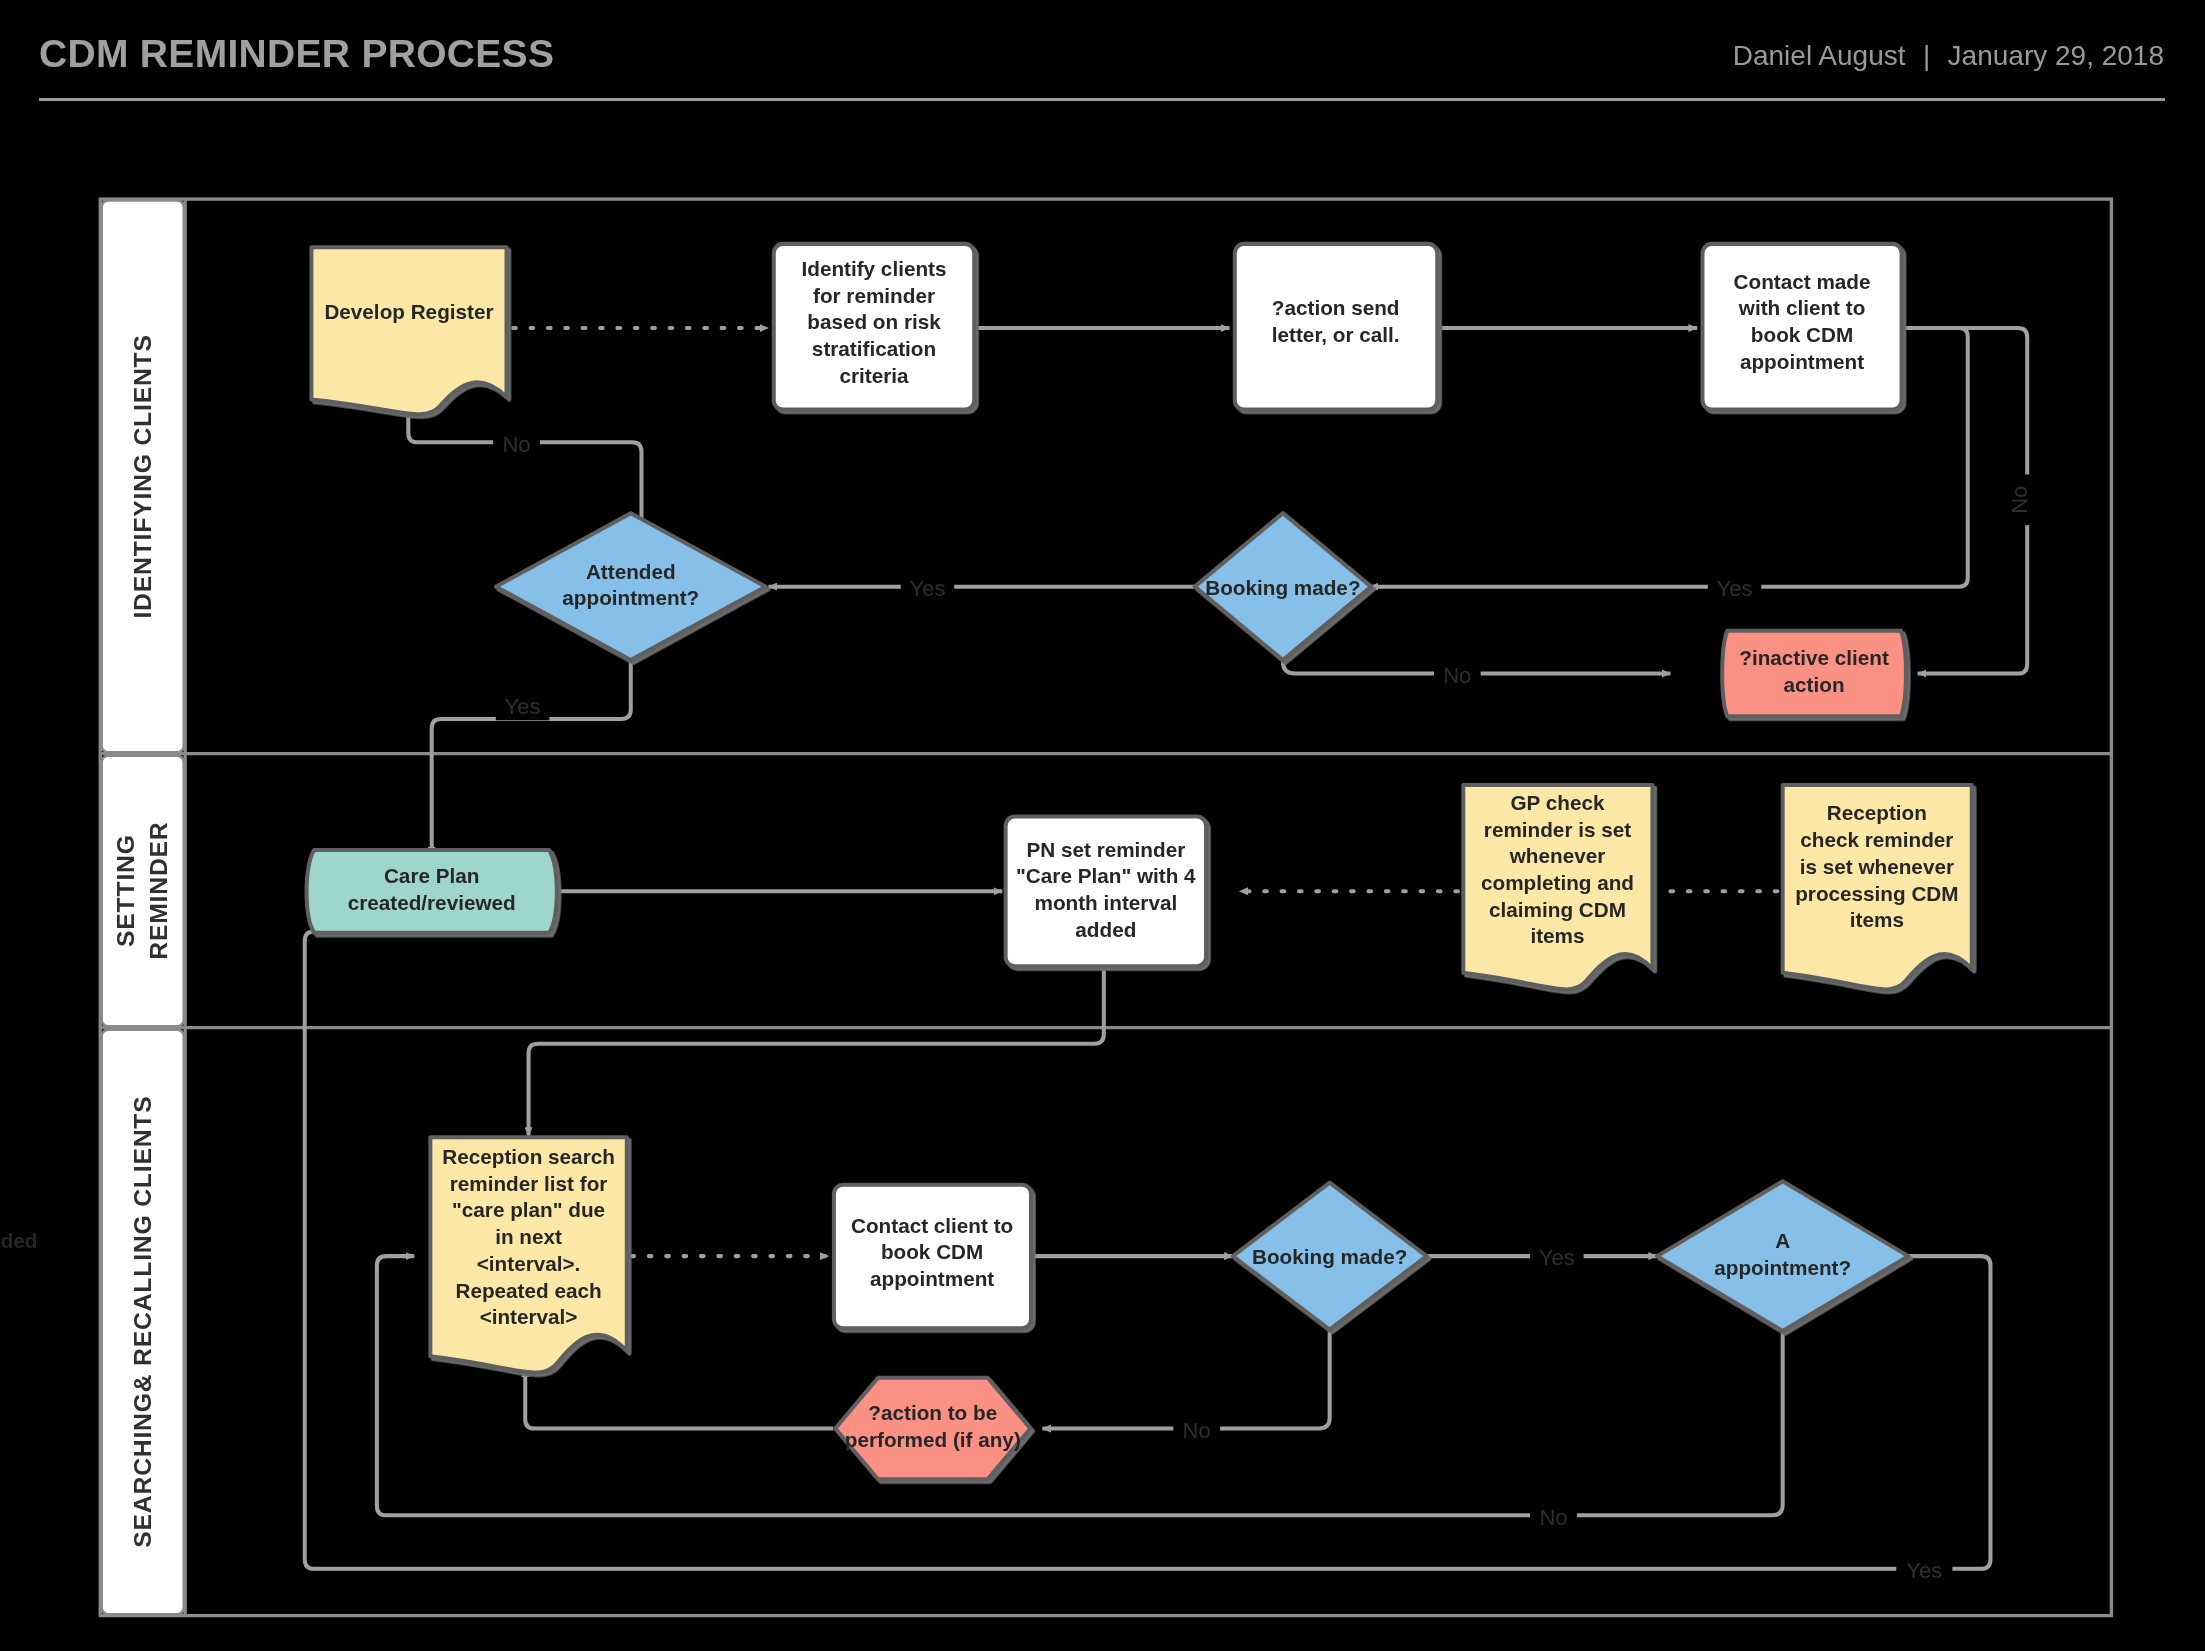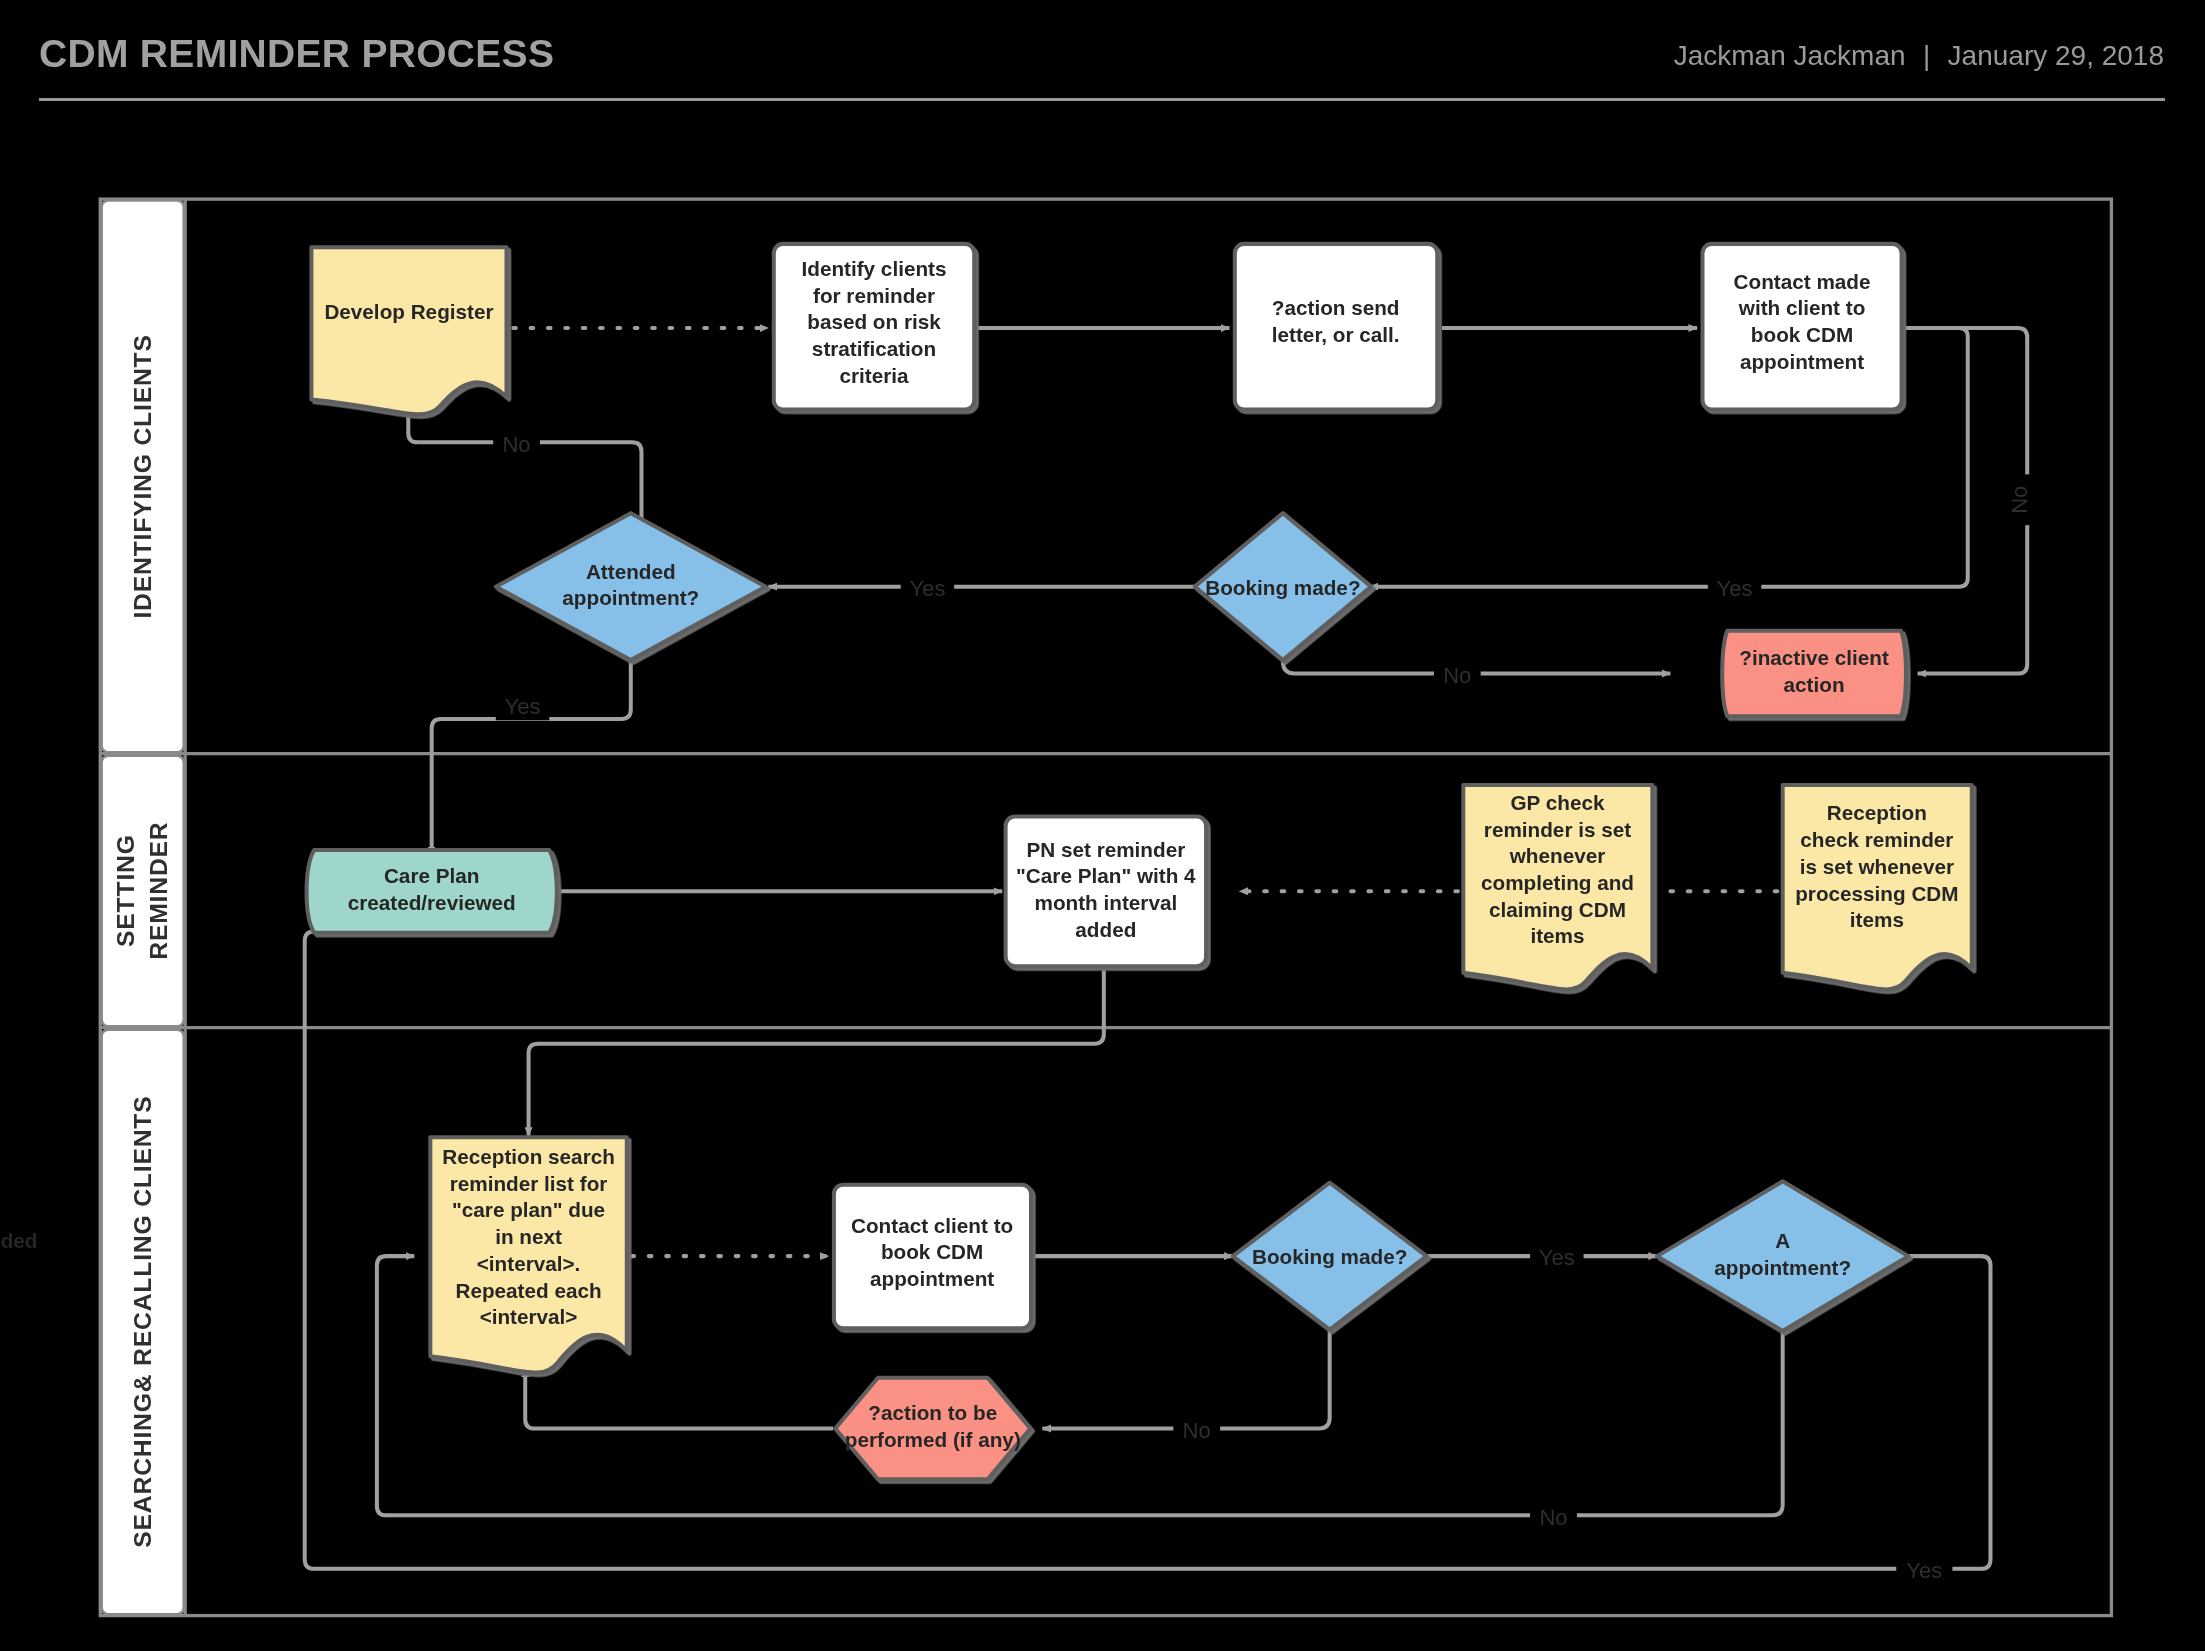--- a/index.html
+++ b/index.html
@@ -81,21 +81,21 @@
   }
 </style>
 </head>
 <body>
 
 <div id="stage">
 
   <div id="header">
     <div id="doc-title">CDM REMINDER PROCESS</div>
     <div id="header-meta">
-      <span>Jackman Jackman</span>
+      <span>Daniel August</span>
       <span>|</span>
       <span>January 29, 2018</span>
     </div>
     <div id="header-rule"></div>
   </div>
 
   <svg id="canvas" width="2205" height="1651" viewBox="0 0 3300 2471">
     <defs>
       <marker id="arrow" markerWidth="14" markerHeight="12" refX="13" refY="6" orient="auto" markerUnits="userSpaceOnUse">
         <path d="M0,0 L14,6 L0,12 Z" fill="#a0a0a0"></path>

